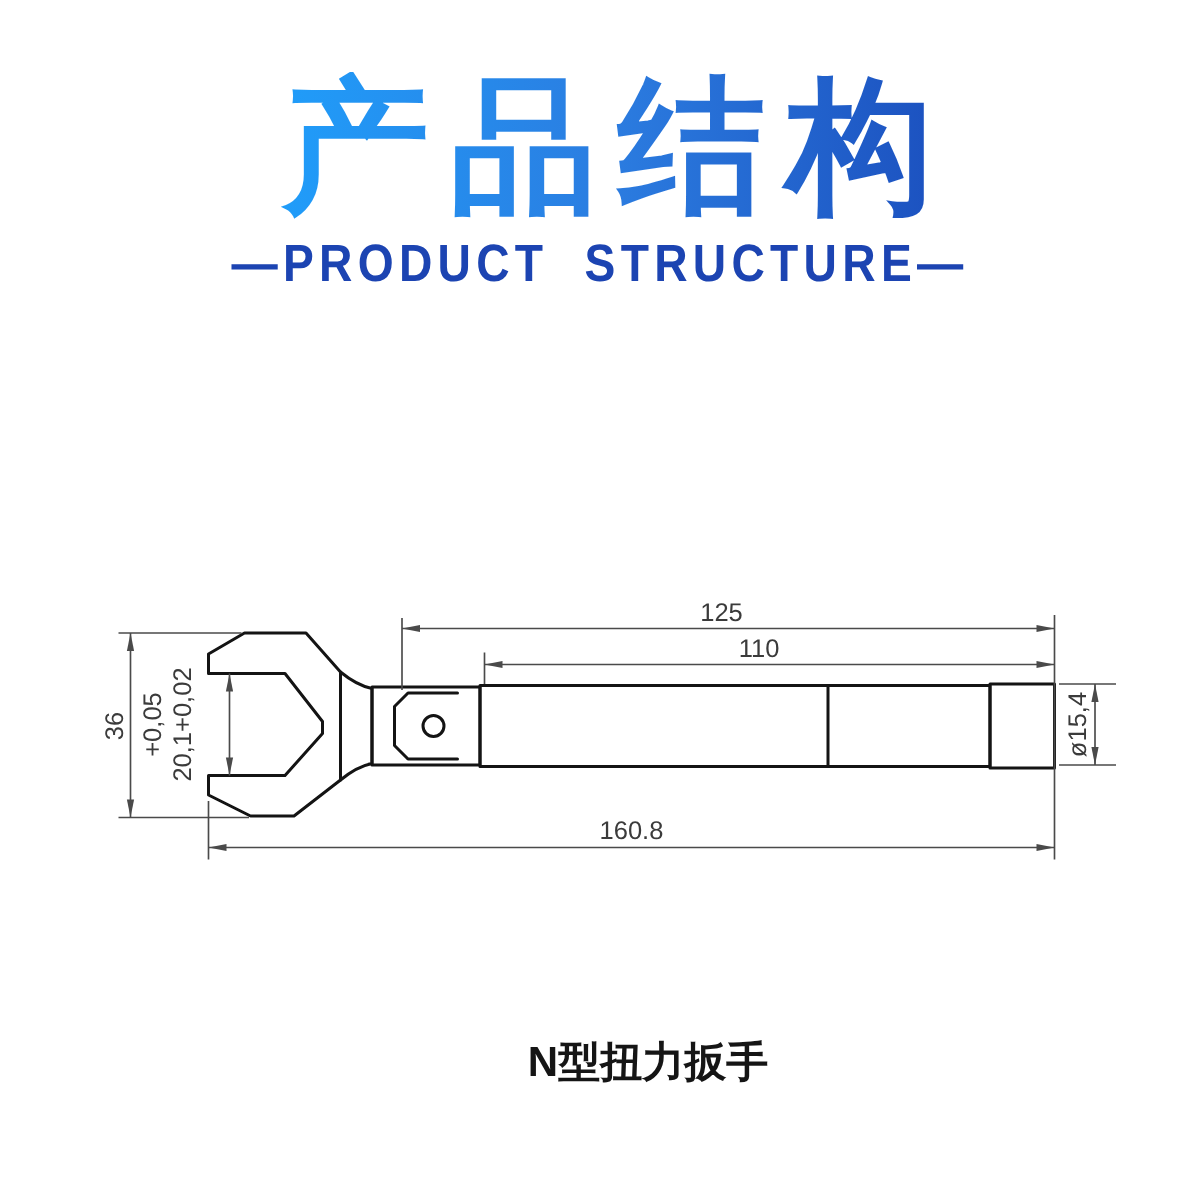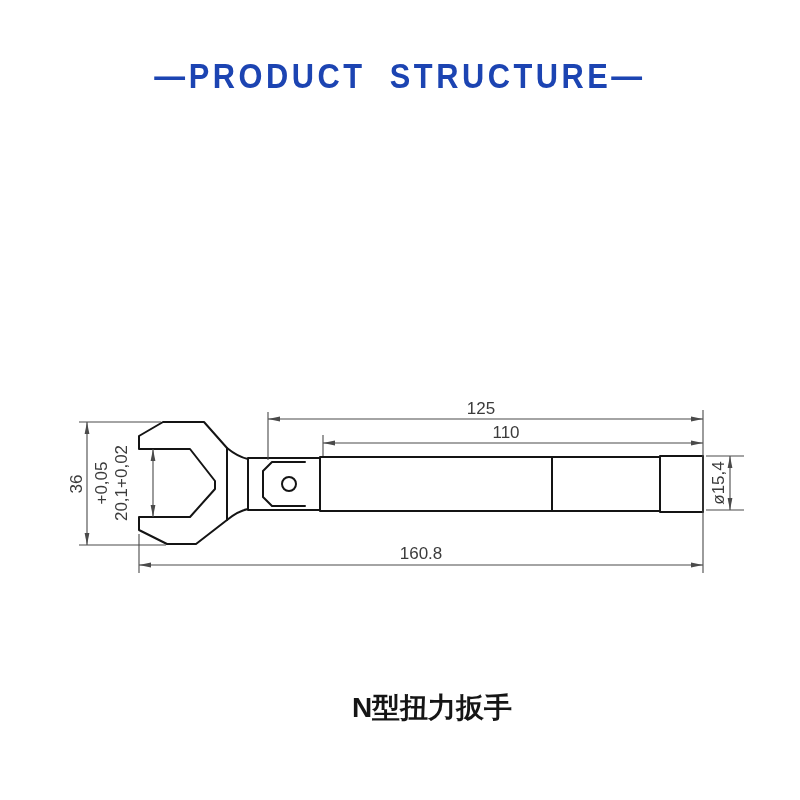--- a/index.html
+++ b/index.html
@@ -33,20 +33,21 @@
   }
   .caption{
     position:absolute;top:693px;left:32px;width:800px;text-align:center;
     font-size:28px;font-weight:600;color:#151515;line-height:1.1;
   }
 </style>
 </head>
 <body>
 
 <div class="header">
+  <h1 class="title">产品结构</h1>
   <div class="subtitle">—PRODUCT  STRUCTURE—</div>
 </div>
 
 <svg class="drawing" width="700" height="215" viewBox="60 378 700 215" xmlns="http://www.w3.org/2000/svg">
 
   <g>
 
     <path class="outline" d="M139,434 L163,420 L204,420 L227,446 Q238,455 248,457
              L248,507 Q238,509 227,518 L196,542 L167,542 L139,528
              L139,515 L190,515 L215,487 L215,479 L190,447 L139,447 Z"></path>

